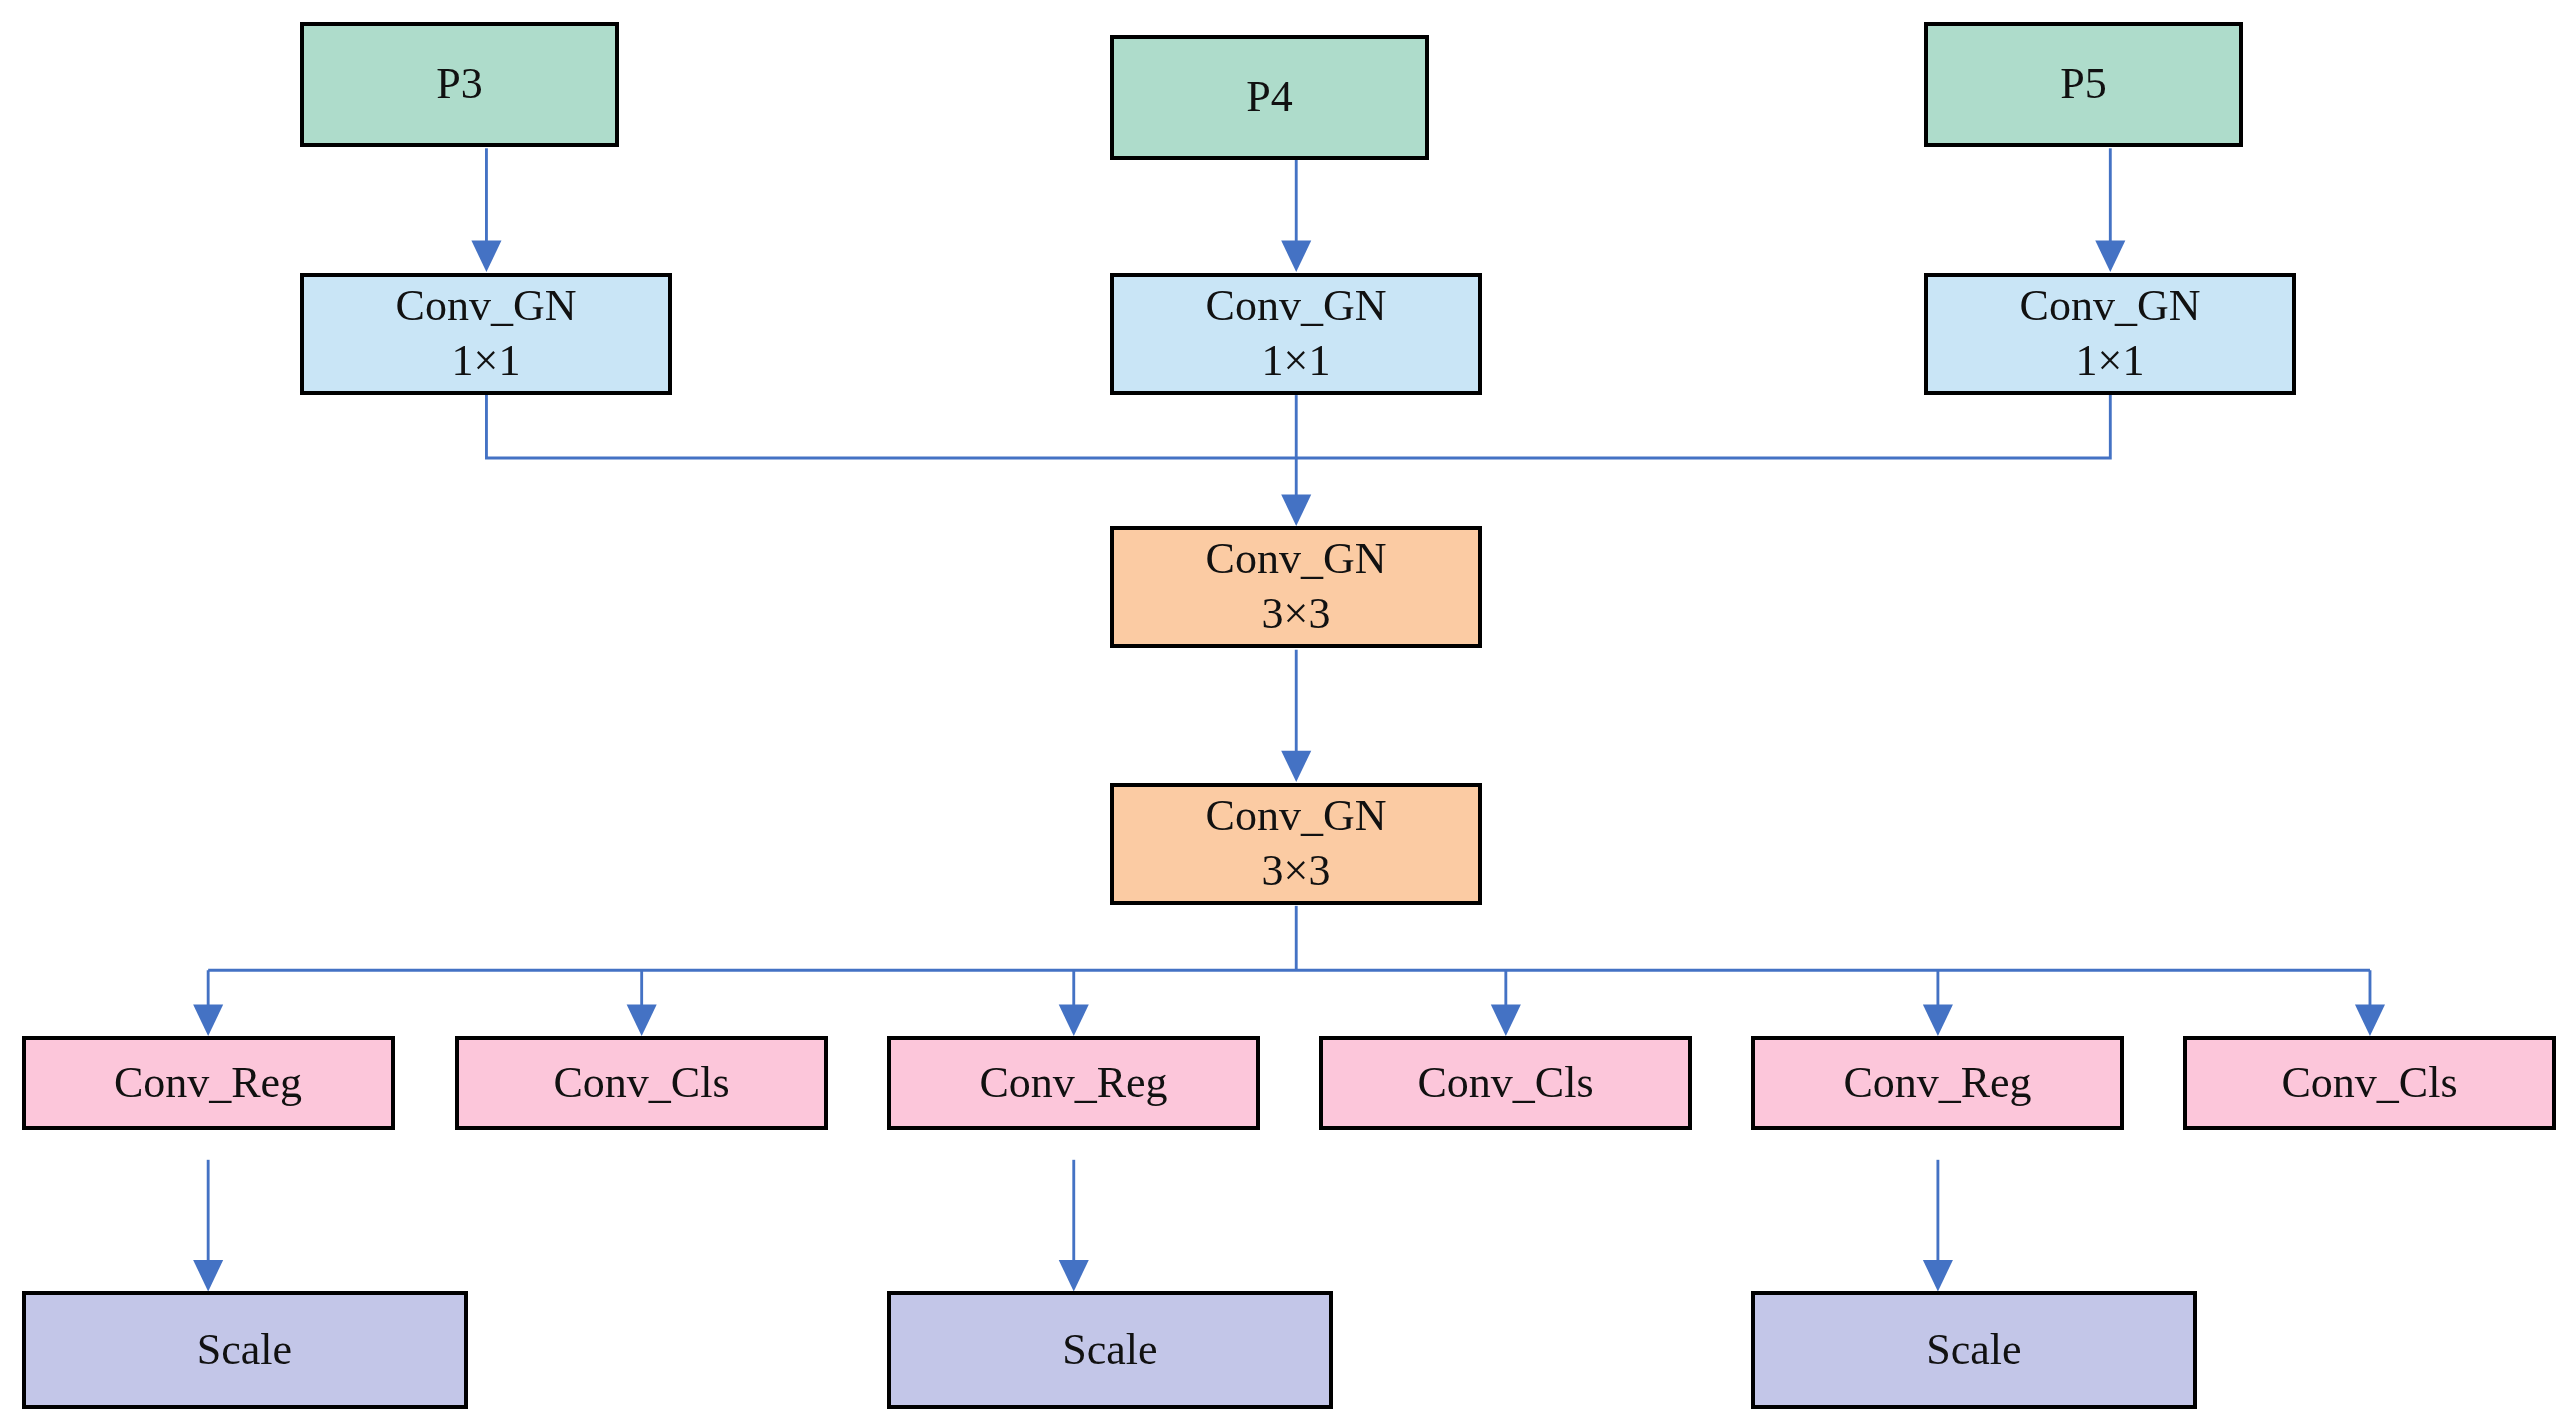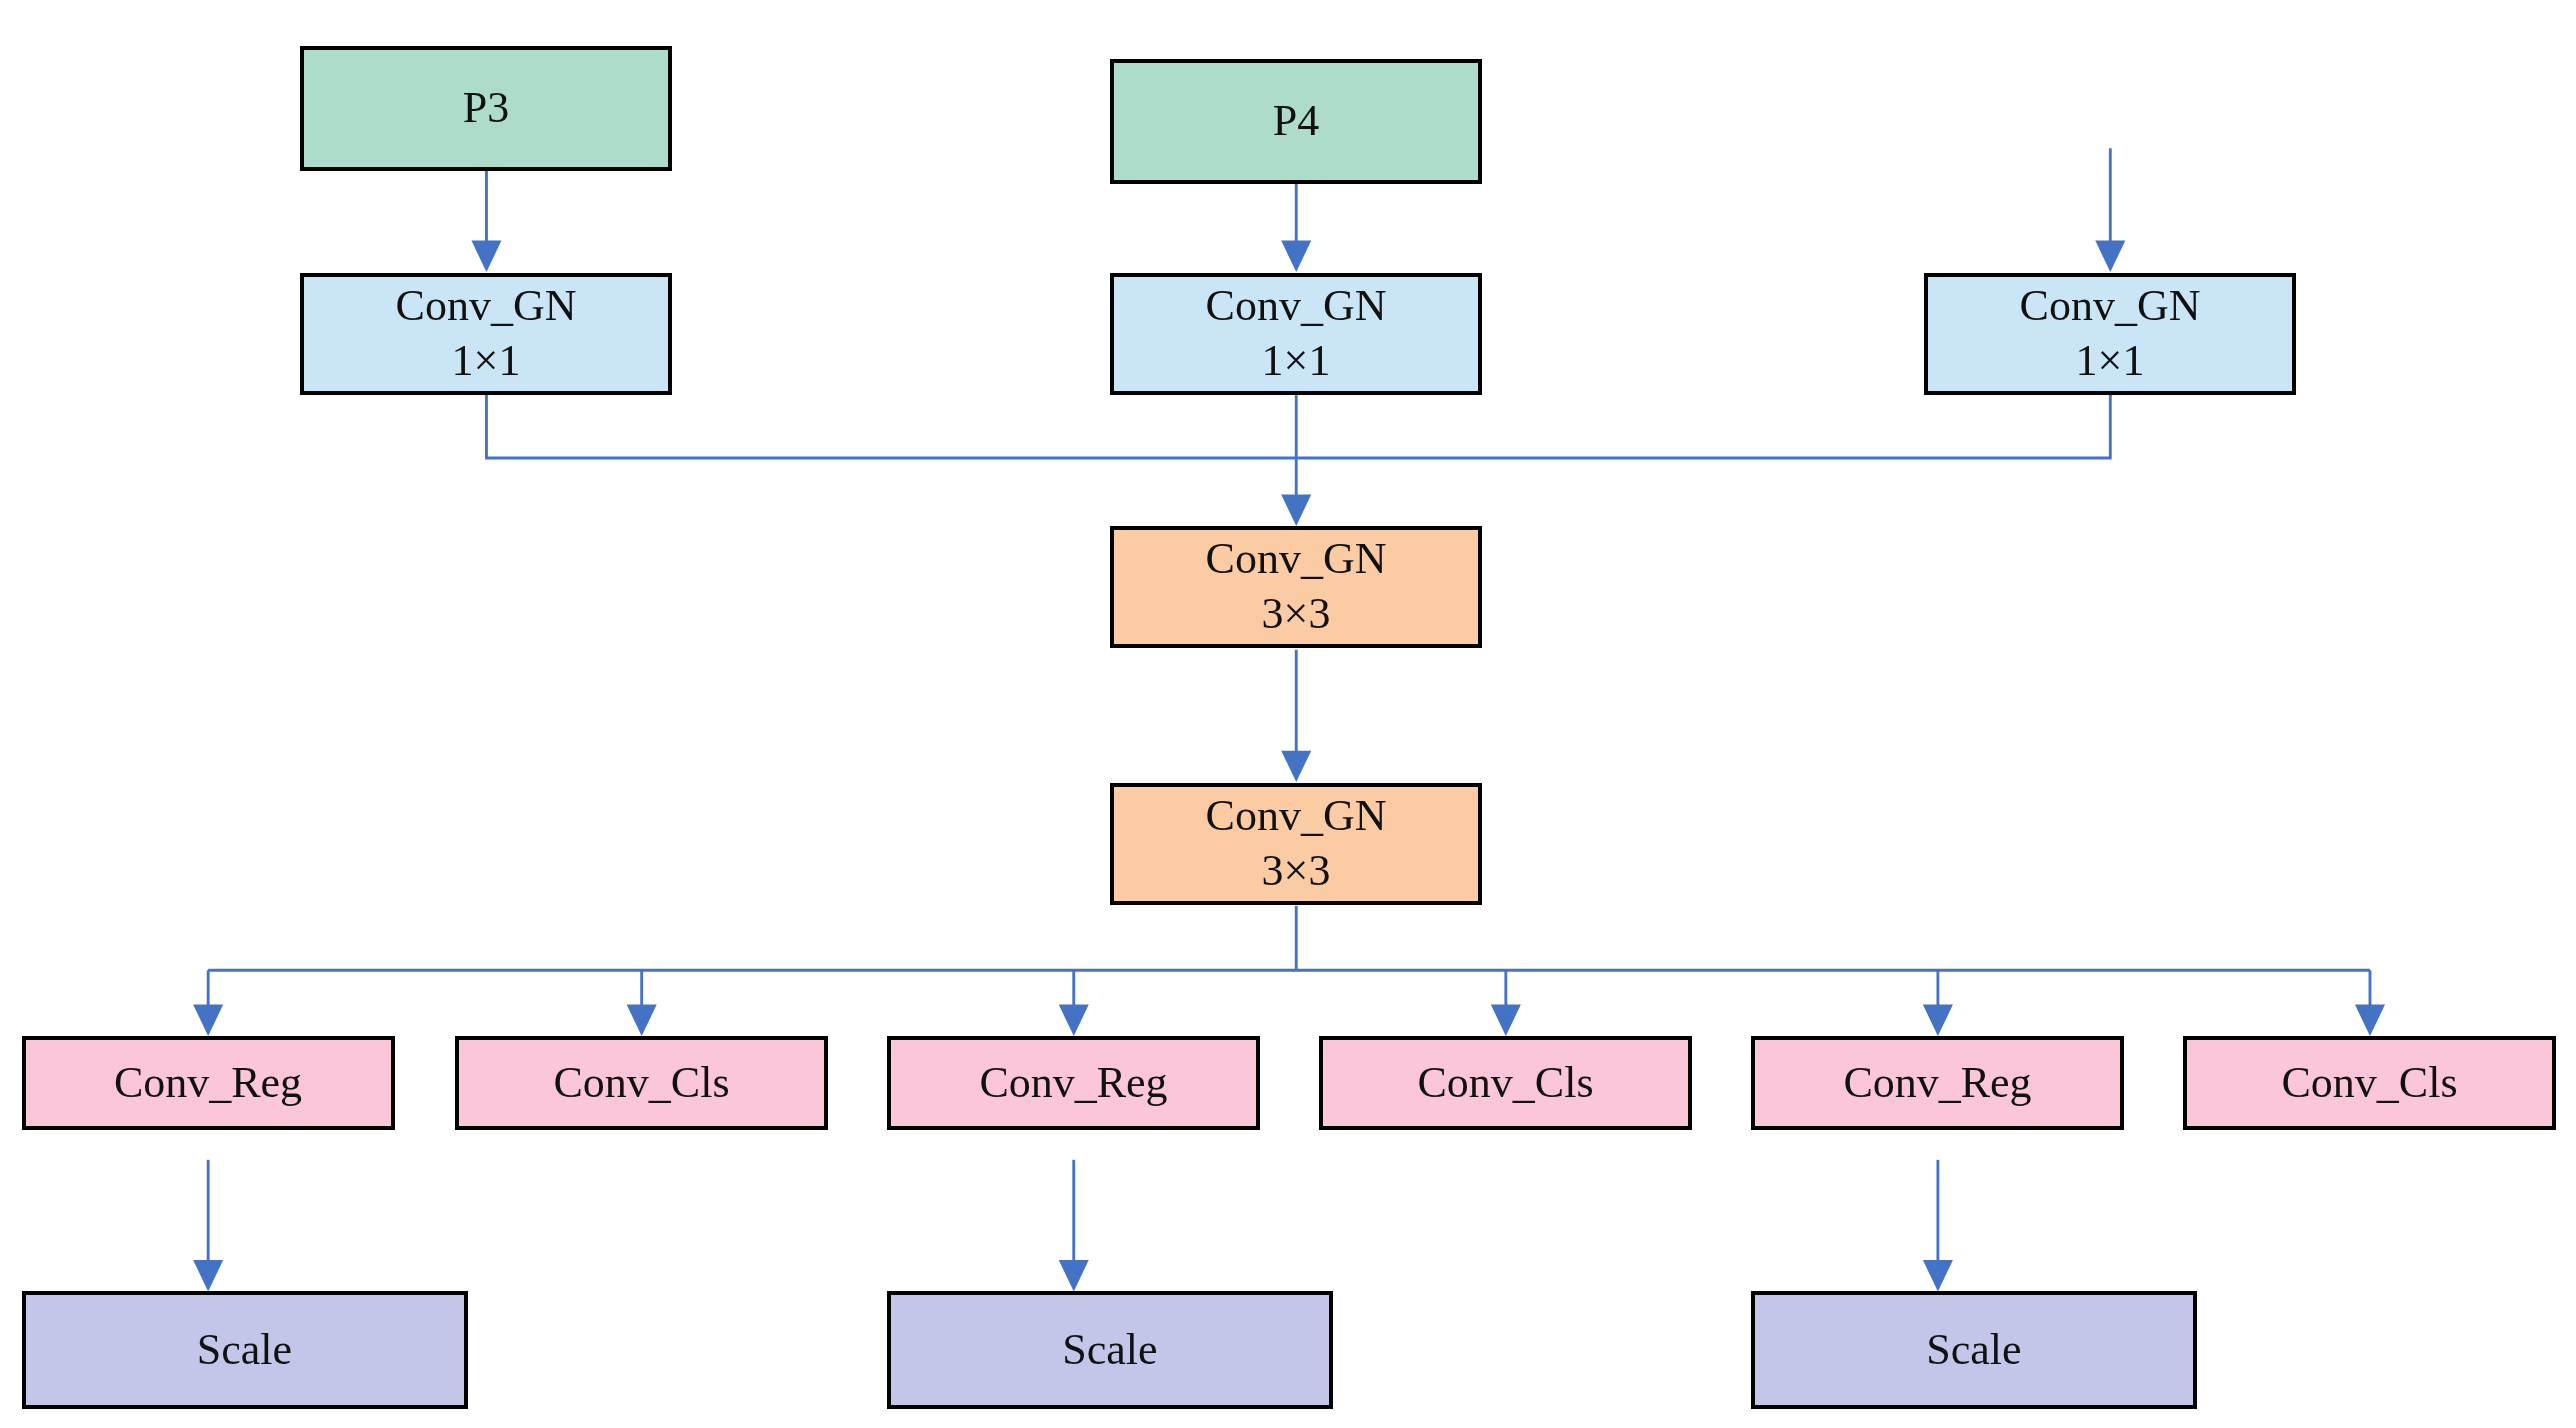--- a/index.html
+++ b/index.html
@@ -43,21 +43,21 @@
     display: flex;
     flex-direction: column;
     align-items: center;
     justify-content: center;
     text-align: center;
     color: var(--text);
     font-size: 44px;
     line-height: 1.24;
   }
   .node .lbl { display: block; white-space: nowrap; }
-  .input   { width: 372px; height: 125px; background: var(--input-fill); margin-top: 24px; }
+  .input   { width: 319px; height: 125px; background: var(--input-fill); }
   .conv1x1 { width: 372px; height: 122px; background: var(--conv1x1-fill); }
   .conv3x3 { width: 372px; height: 122px; background: var(--conv3x3-fill); }
   .head    { width: 373px; height: 94px; background: var(--head-fill); justify-content: center; }
   .scale   { width: 446px; height: 118px; background: var(--scale-fill); }
 </style>
 </head>
 <body>
 
 <div class="canvas">
 
@@ -129,20 +129,23 @@
       <polygon points="2688,1761 2730,1761 2709,1805"></polygon>
     </g>
   </svg>
 
   <div class="node input" style="left:300px; top:21.5px">
     <span class="lbl">P3</span>
   </div>
   <div class="node input" style="left:1110px; top:35px">
     <span class="lbl">P4</span>
   </div>
+  <div class="node input" style="left:1924px; top:21.5px">
+    <span class="lbl">P5</span>
+  </div>
 
   <div class="node conv1x1" style="left:300px; top:273px">
     <span class="lbl">Conv_GN</span>
     <span class="lbl">1×1</span>
   </div>
   <div class="node conv1x1" style="left:1110px; top:273px">
     <span class="lbl">Conv_GN</span>
     <span class="lbl">1×1</span>
   </div>
   <div class="node conv1x1" style="left:1924px; top:273px">

